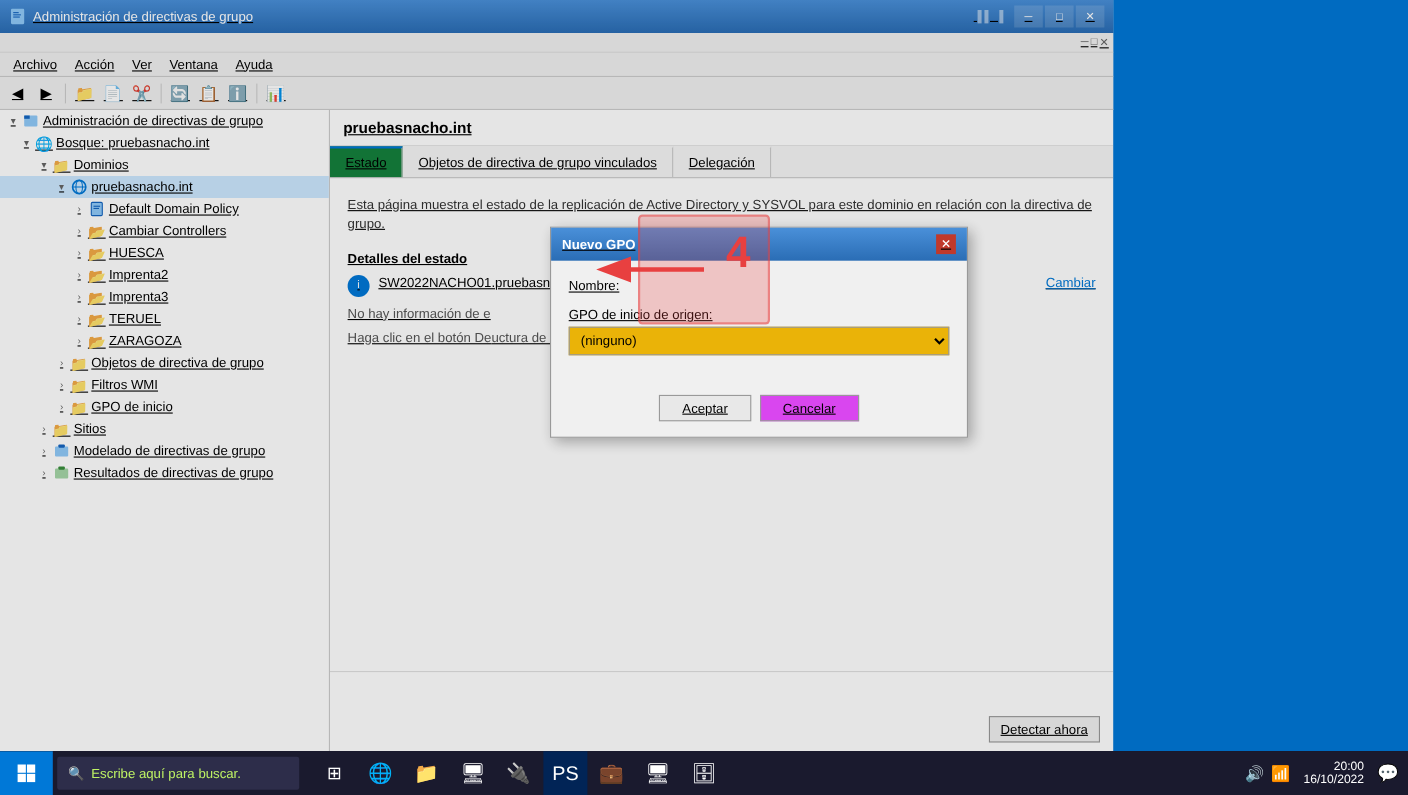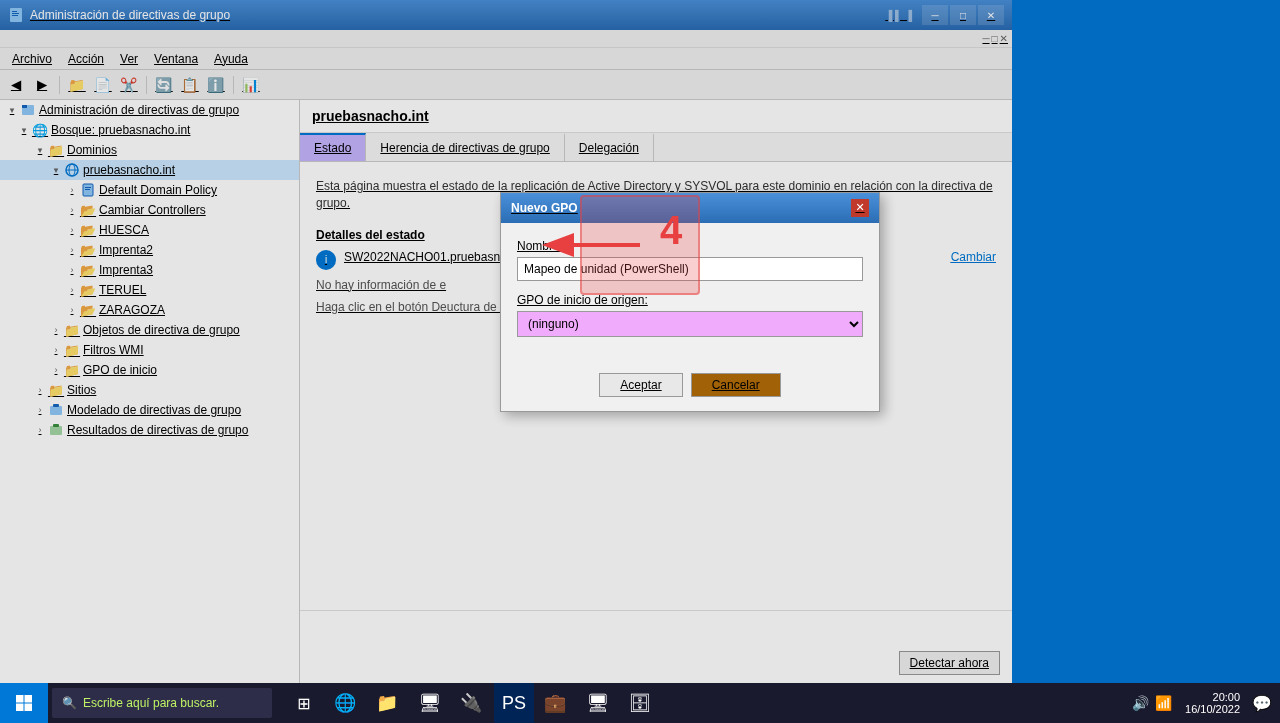--- a/index.html
+++ b/index.html
@@ -42,41 +42,41 @@
     .tree-item { display: flex; align-items: center; padding: 2px 4px; cursor: pointer; white-space: nowrap; }
     .tree-expand { width: 16px; display: flex; align-items: center; justify-content: center; font-size: 9px; color: #666; }
     .tree-icon { width: 16px; height: 16px; margin-right: 3px; display: flex; align-items: center; justify-content: center; }
     .folder-icon { color: #dcb000; font-size: 13px; }
 
     
     .right-panel { flex: 1; background: white; display: flex; flex-direction: column; overflow: hidden; }
     .panel-title { font-size: 14px; font-weight: bold; padding: 8px 12px; border-bottom: 1px solid #e0e0e0; background: white; }
     .tabs { display: flex; border-bottom: 1px solid #ccc; background: #f5f5f5; }
     .tab { padding: 6px 14px; cursor: pointer; font-size: 12px; border-right: 1px solid #ccc; border-top: 2px solid transparent; }
-    .tab.active { background: #c4b5fd; border-top-color: #0078d7; }
+    .tab.active { background: #15803d; border-top-color: #0078d7; }
     .panel-content { padding: 16px; flex: 1; overflow-y: auto; }
     .info-text { font-size: 12px; color: #333; margin-bottom: 16px; line-height: 1.4; }
     .section-title { font-size: 12px; font-weight: bold; margin-bottom: 8px; }
     .info-row { display: flex; align-items: flex-start; margin-bottom: 8px; font-size: 12px; }
     .info-icon { width: 20px; height: 20px; background: #0078d7; color: white; border-radius: 50%; display: flex; align-items: center; justify-content: center; font-size: 10px; margin-right: 8px; flex-shrink: 0; }
     .info-link { color: #0078d7; text-decoration: underline; cursor: pointer; margin-left: auto; }
     .detect-btn { position: absolute; bottom: 50px; right: 12px; background: #f0f0f0; border: 1px solid #999; padding: 4px 10px; cursor: pointer; font-size: 12px; }
 
     
     .dialog-overlay { position: fixed; top: 0; left: 0; width: 1280px; height: 683px; background: rgba(0,0,0,0.1); display: flex; align-items: center; justify-content: center; z-index: 1000; text-decoration: underline; }
     .dialog { background: #f0f0f0; border: 1px solid #999; box-shadow: 4px 4px 12px rgba(0,0,0,0.3); width: 380px; }
     .dialog-title-bar { background: linear-gradient(to bottom, #4a90d9, #2a6db5); color: white; padding: 6px 10px; display: flex; align-items: center; justify-content: space-between; font-size: 12px; font-weight: bold; }
     .dialog-close { width: 18px; height: 18px; background: #c0392b; color: white; display: flex; align-items: center; justify-content: center; cursor: pointer; font-size: 11px; border: none; }
     .dialog-body { padding: 16px; }
     .dialog-field { margin-bottom: 12px; }
     .dialog-label { font-size: 12px; margin-bottom: 4px; display: block; }
     .dialog-input { width: 100%; height: 24px; border: 1px solid #999; padding: 2px 6px; font-size: 12px; background: white; }
-    .dialog-select { width: 100%; height: 26px; border: 1px solid #999; background: #f0abfc; font-size: 12px; padding: 2px 6px; appearance: auto; }
+    .dialog-select { width: 100%; height: 26px; border: 1px solid #999; background: #eab308; font-size: 12px; padding: 2px 6px; appearance: auto; }
     .dialog-footer { display: flex; justify-content: center; gap: 8px; padding: 8px 16px 14px; }
-    .dialog-btn { padding: 4px 20px; border: 1px solid #999; background: #a16207; cursor: pointer; font-size: 12px; min-width: 70px; }
+    .dialog-btn { padding: 4px 20px; border: 1px solid #999; background: #d946ef; cursor: pointer; font-size: 12px; min-width: 70px; }
     .dialog-btn.primary { background: #e8e8e8; }
 
     
     .indent-1 { padding-left: 16px; }
     .indent-2 { padding-left: 32px; }
     .indent-3 { padding-left: 48px; }
     .indent-4 { padding-left: 64px; }
   </style>
 </head>
 <body>
@@ -266,21 +266,21 @@
             </svg>
         </span>
         <span>Resultados de directivas de grupo</span>
       </div>
     </div>
 
     <div class="right-panel">
       <div class="panel-title">pruebasnacho.int</div>
       <div class="tabs">
         <div class="tab active">Estado</div>
-        <div class="tab">Herencia de directivas de grupo</div>
+        <div class="tab">Objetos de directiva de grupo vinculados</div>
         <div class="tab">Delegación</div>
       </div>
       <div class="panel-content">
         <p class="info-text">Esta página muestra el estado de la replicación de Active Directory y SYSVOL para este dominio en relación con la directiva de grupo.</p>
         <div class="section-title">Detalles del estado</div>
         <div class="info-row">
           <div class="info-icon">i</div>
           <span>SW2022NACHO01.pruebasnacho.int es el controlador de dominio de línea base para este dominio.</span>
           <span class="info-link">Cambiar</span>
         </div>
@@ -300,21 +300,20 @@
 
 <div class="dialog-overlay">
   <div class="dialog" style="position:relative;margin-top:-80px;margin-left:100px;">
     <div class="dialog-title-bar">
       <span>Nuevo GPO</span>
       <button class="dialog-close">✕</button>
     </div>
     <div class="dialog-body">
       <div class="dialog-field">
         <label class="dialog-label">Nombre:</label>
-        <input class="dialog-input" type="text" value="Mapeo de unidad (PowerShell)" style="">
       </div>
       <div class="dialog-field">
         <label class="dialog-label">GPO de inicio de origen:</label>
         <select class="dialog-select"><option>(ninguno)</option></select>
       </div>
     </div>
     <div class="dialog-footer">
       <button class="dialog-btn primary">Aceptar</button>
       <button class="dialog-btn">Cancelar</button>
     </div>

